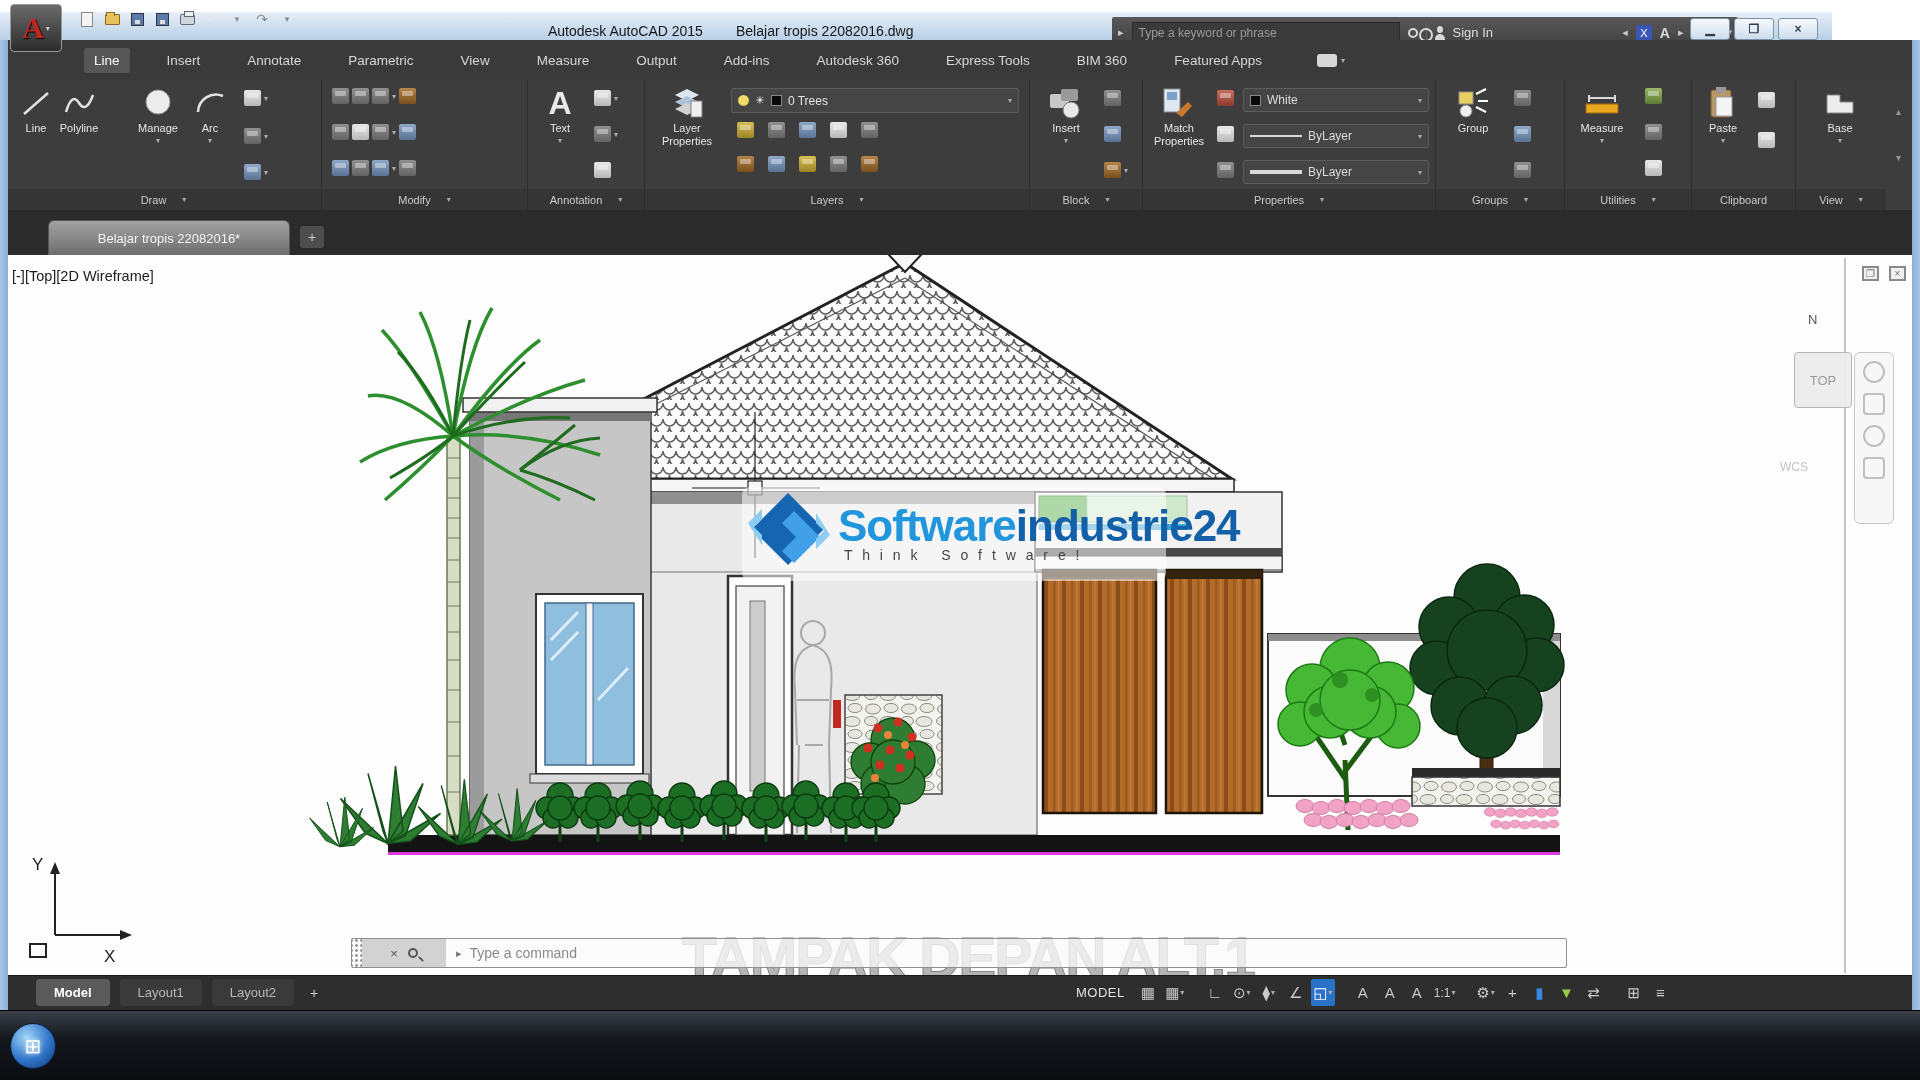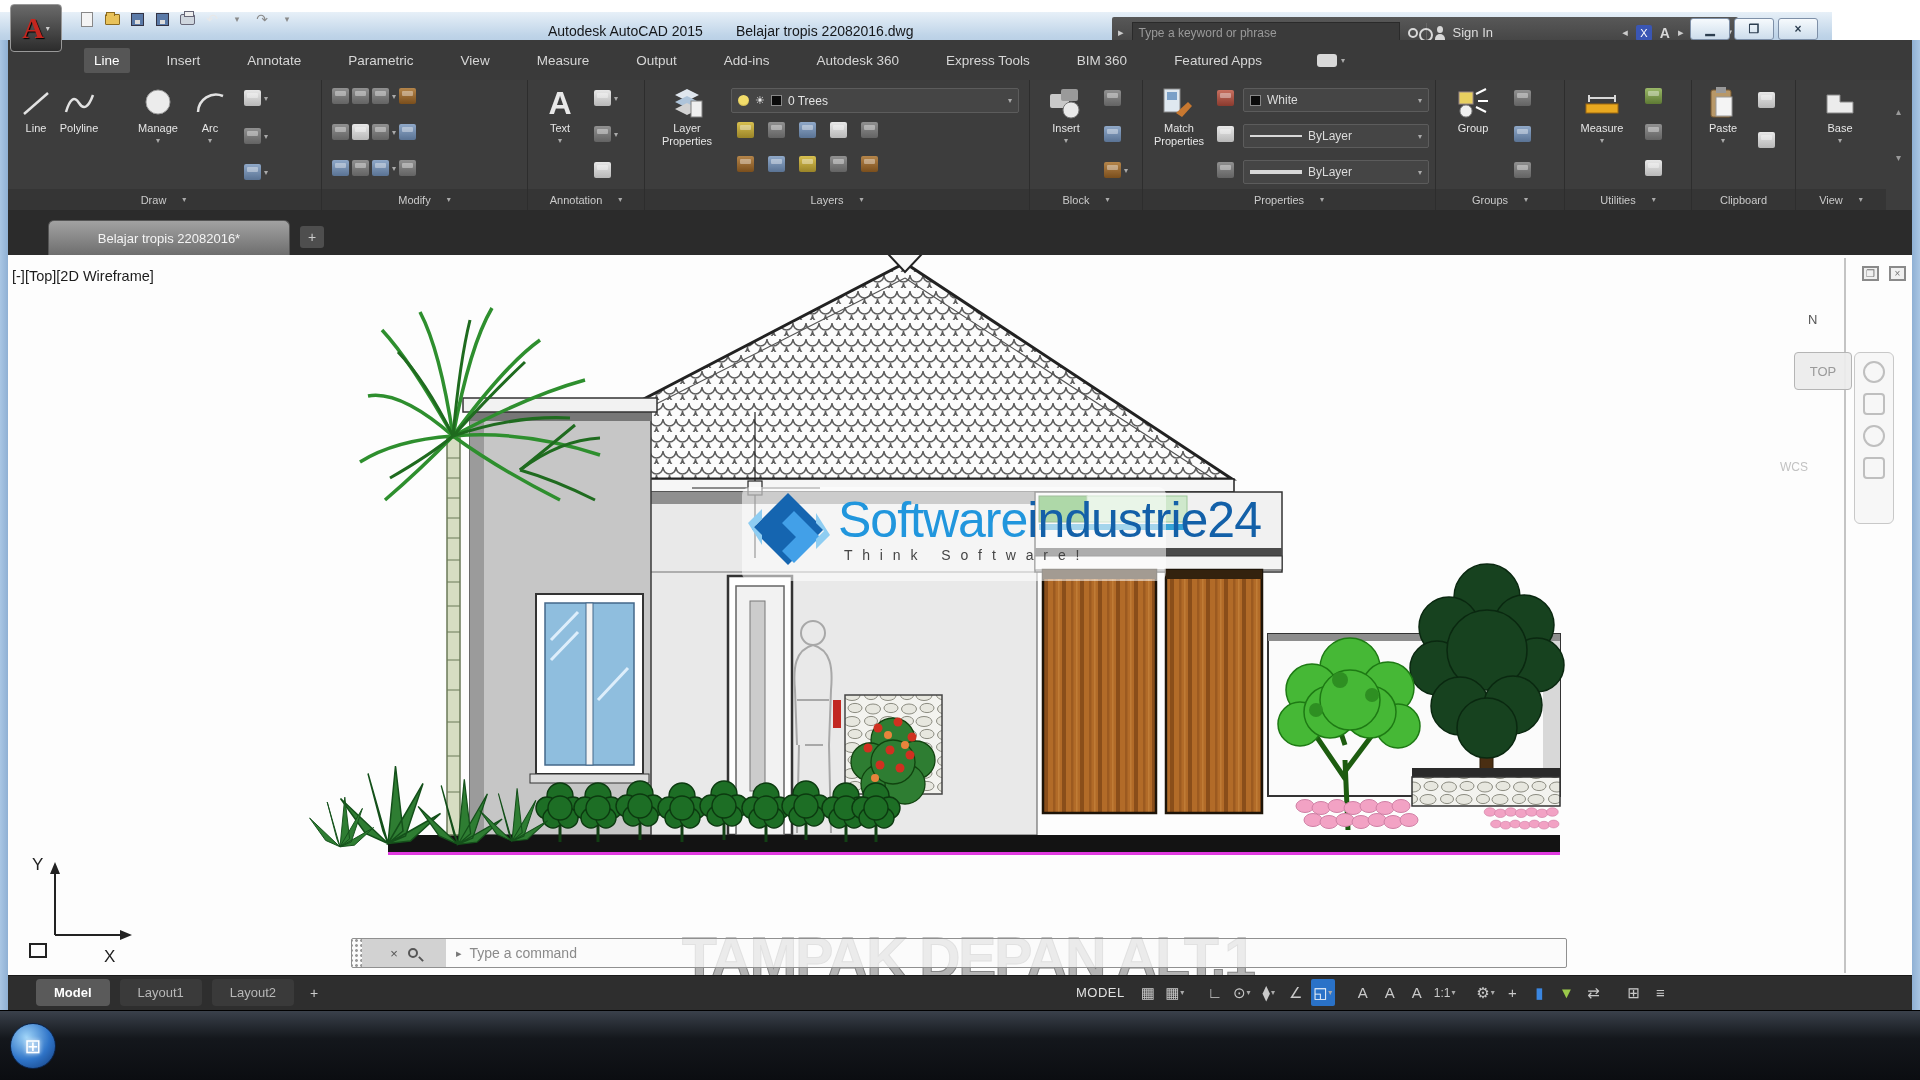--- a/index.html
+++ b/index.html
@@ -71,31 +71,31 @@
 
 .ftbar{position:absolute;left:0;top:210px;width:1920px;height:45px;background:#2b2b2b}
 .ftab{position:absolute;left:48px;top:10px;width:242px;height:35px;background:linear-gradient(#a2a2a2,#6e6e6e);border-radius:6px 6px 0 0;border:1px solid #555;border-bottom:none;color:#f4f4f4;font-size:13px;display:flex;align-items:center;justify-content:center}
 .ftplus{position:absolute;left:300px;top:16px;width:24px;height:22px;background:#4e4e4e;border-radius:3px;color:#ccc;display:flex;align-items:center;justify-content:center;font-size:14px}
 
 .canvas{position:absolute;left:8px;top:255px;width:1904px;height:720px;background:#fdfdfd}
 .vplabel{position:absolute;left:12px;top:268px;font-size:14.5px;color:#1c1c1c;z-index:4}
 .wm{position:absolute;left:742px;top:487px;width:424px;height:94px;z-index:3}
 .wmband{position:absolute;inset:0;background:rgba(255,255,255,.55);border-radius:8px}
 .wmrow{position:absolute;left:0;top:0;display:flex;align-items:flex-start}
-.wmtxt1{font-size:50px;font-weight:normal;letter-spacing:-1px;margin-top:4px}
+.wmtxt1{font-size:44px;font-weight:bold;letter-spacing:-1px;margin-top:14px}
 .wmtxt1 .b1{color:#2196dd}.wmtxt1 .b2{color:#1360a8}
 .wmtxt2{position:absolute;left:102px;top:60px;font-size:14px;color:#444;letter-spacing:3px;white-space:pre}
 .cmdbar{position:absolute;left:351px;top:938px;width:1216px;height:30px;background:rgba(250,250,250,.78);border:1px solid #909090;border-radius:2px;display:flex;align-items:center;z-index:6}
 .cmdgrip{width:10px;height:100%;background:radial-gradient(circle,#9a9a9a 1.2px,transparent 1.6px);background-size:5px 5px;background-position:2px 4px}
 .cmdleft{width:84px;height:100%;background:rgba(150,150,150,.4);display:flex;align-items:center;justify-content:center;gap:10px;color:#555;font-size:13px}
 .mag{position:relative;width:10px;height:10px;border:2px solid #555;border-radius:50%}
 .mag::after{content:"";position:absolute;left:8px;top:8px;width:6px;height:2px;background:#555;transform:rotate(45deg)}
 .cmdtext{margin-left:10px;color:#8a8a8a;font-size:14px;display:flex;gap:8px;align-items:center}
 .cmdtext .ar{color:#777;font-size:11px}
-.vctop{position:absolute;left:1794px;top:352px;width:58px;height:38px;background:rgba(236,236,236,.92);border:1px solid #b5b5b5;border-radius:4px;color:#9a9a9a;font-size:13px;display:flex;align-items:center;justify-content:center;z-index:3}
+.vctop{position:absolute;left:1794px;top:352px;width:58px;height:56px;background:rgba(236,236,236,.92);border:1px solid #b5b5b5;border-radius:4px;color:#9a9a9a;font-size:13px;display:flex;align-items:center;justify-content:center;z-index:3}
 .vcn{position:absolute;left:1808px;top:312px;color:#555;font-size:13px;z-index:3}
 .vcwcs{position:absolute;left:1780px;top:460px;color:#c2c2c2;font-size:12px;z-index:3}
 .navbar{position:absolute;left:1854px;top:352px;width:40px;height:172px;background:rgba(246,246,246,.9);border:1px solid #c8c8c8;border-radius:6px;display:flex;flex-direction:column;align-items:center;gap:10px;padding-top:8px;z-index:3}
 .nbi{width:22px;height:22px;border:2px solid #b0b0b0;border-radius:50%;opacity:.8}
 .nbi.sq{border-radius:4px}
 .vpctrl{position:absolute;left:1862px;top:266px;display:flex;gap:10px;z-index:4}
 .vpc{width:17px;height:15px;border:2px solid #8a8a8a;background:#f0f0f0;color:#777;font-size:10px;display:flex;align-items:center;justify-content:center}
 
 .statusbar{position:absolute;left:0;top:975px;width:1920px;height:35px;background:#2e2e2e;border-top:1px solid #1a1a1a}
 .mtabs{position:absolute;left:36px;top:3px;display:flex;gap:10px;align-items:center}

